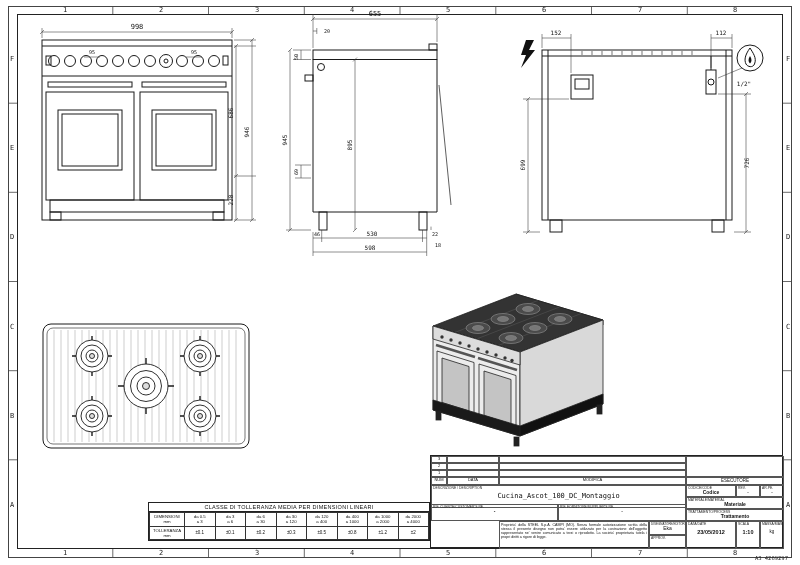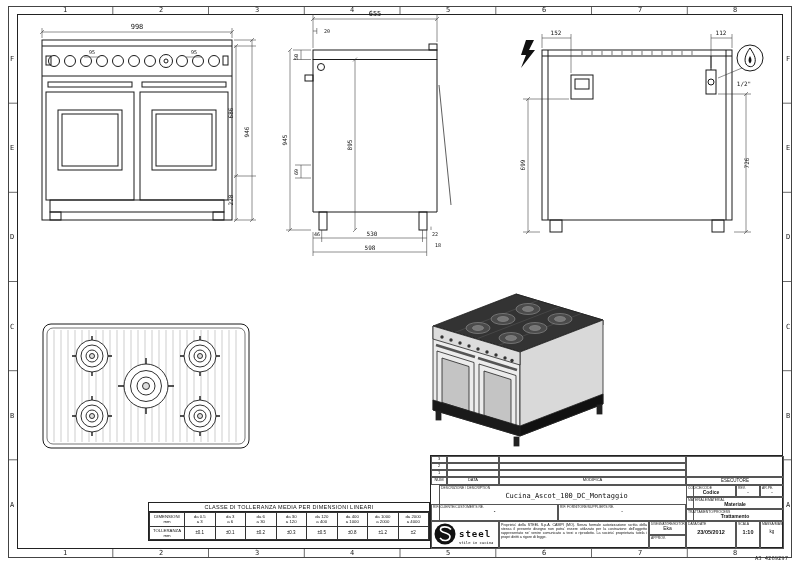--- a/index.html
+++ b/index.html
@@ -467,21 +467,21 @@
     <div class="c" style="left:16px;top:14px;width:52px;height:7px"></div>
     <div class="c" style="left:68px;top:14px;width:187px;height:7px"></div>
 
     <div class="c" style="left:0;top:21px;width:16px;height:8px;text-align:center;font-size:4px">NUM</div>
     <div class="c" style="left:16px;top:21px;width:52px;height:8px;text-align:center;font-size:4px">DATA</div>
     <div class="c" style="left:68px;top:21px;width:187px;height:8px;text-align:center;font-size:4px">MODIFICA</div>
 
     <div class="c" style="left:255px;top:0;width:98px;height:21px"></div>
     <div class="c" style="left:255px;top:21px;width:98px;height:8px;text-align:center;font-size:4.5px">ESECUTORE</div>
 
-    <div class="c" style="left:8px;top:29px;width:255px;height:36px">
+    <div class="c" style="left:0;top:29px;width:255px;height:23px">
       <div class="lbl">DESCRIZIONE / DESCRIPTION</div>
       <div style="font-size:7px;font-family:'DejaVu Sans Mono',monospace;text-align:center;margin-top:2px">Cucina_Ascot_100_DC_Montaggio</div>
     </div>
 
     <div class="c" style="left:255px;top:29px;width:50px;height:12px">
       <div class="lbl">CODICE/CODE</div>
       <div class="val" style="font-size:5px">Codice</div>
     </div>
     <div class="c" style="left:305px;top:29px;width:24px;height:12px">
       <div class="lbl">REV.</div>
@@ -504,28 +504,20 @@
     <div class="c" style="left:127px;top:48px;width:128px;height:17px">
       <div class="lbl">RIF. FORNITORE/SUPPLIER'S RE.</div>
       <div class="val" style="font-size:5px">-</div>
     </div>
 
     <div class="c" style="left:255px;top:53px;width:98px;height:12px">
       <div class="lbl">TRATTAMENTO/PROCESS</div>
       <div class="val" style="font-size:5px">Trattamento</div>
     </div>
 
-    <div class="c" style="left:0;top:65px;width:68px;height:28px">
-      <svg width="66" height="26" viewBox="0 0 66 26">
-        <circle cx="13" cy="12" r="10.5" fill="#111"></circle>
-        <path d="M8,16 C11,20 18,19 18,14.5 C18,10 8.5,11.5 8.5,7.5 C8.5,4 16,4 19,7.5" stroke="#fff" stroke-width="1.6" fill="none"></path>
-        <text x="27" y="15" font-size="9" font-weight="bold" letter-spacing="1" fill="#111" font-family="Liberation Sans, sans-serif">steel</text>
-        <text x="27" y="22" font-size="3.8" fill="#111" font-family="Liberation Sans, sans-serif">stile in cucina</text>
-      </svg>
-    </div>
 
     <div class="c" style="left:68px;top:65px;width:150px;height:28px;font-size:3.6px;padding:1px;text-align:justify">Proprieta' della STEEL S.p.A. CAMPI (MO). Senza formale autorizzazione scritta della stessa il presente disegno non potra' essere utilizzato per la costruzione dell'oggetto rappresentato ne' venire comunicato a terzi o riprodotto. La societa' proprietaria tutela i propri diritti a rigore di legge.</div>
 
     <div class="c" style="left:218px;top:65px;width:37px;height:14px">
       <div class="lbl" style="font-size:3px">DISEGNATORE/EDITOR</div>
       <div class="val" style="font-size:5px;font-weight:normal">Eka</div>
     </div>
     <div class="c" style="left:218px;top:79px;width:37px;height:14px">
       <div class="lbl">APPROV.</div>
       <div class="val" style="font-size:5px"></div>

